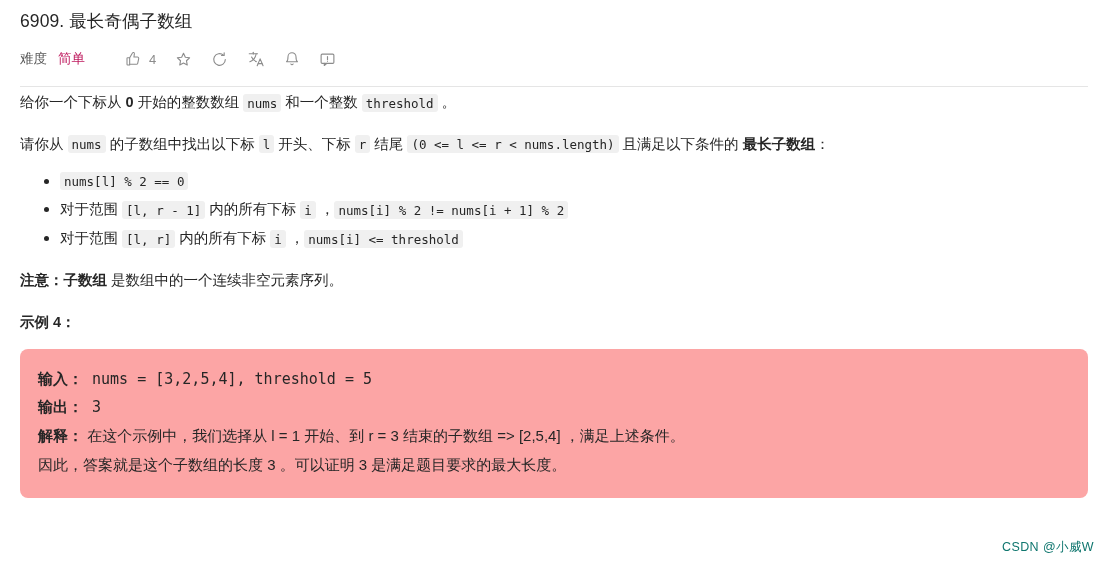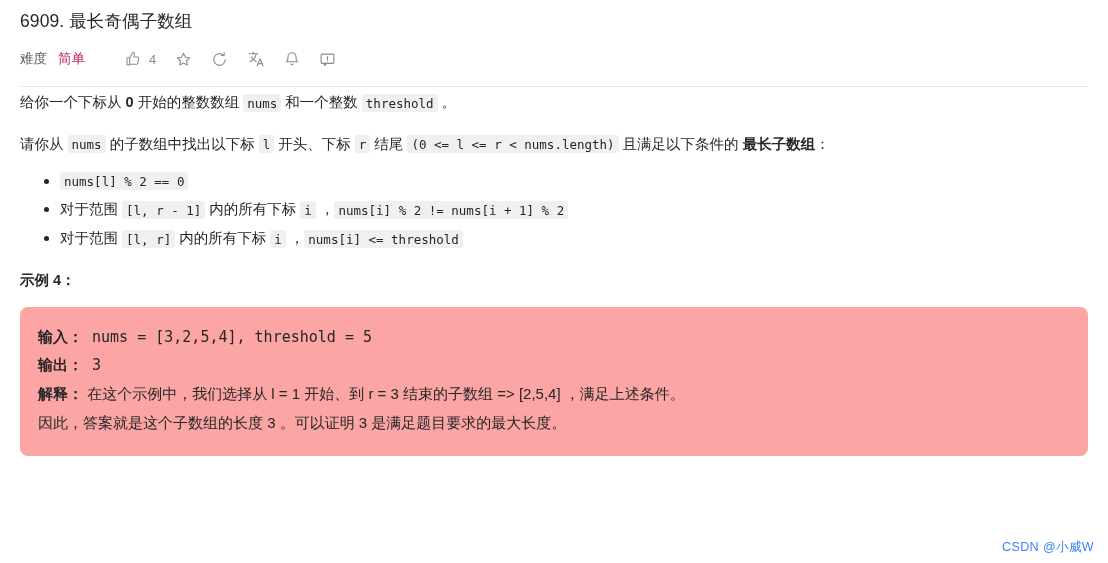--- a/index.html
+++ b/index.html
@@ -147,21 +147,21 @@
   pre.example-block b { font-weight: 700; }
   .cjk-txt {
     font-family: "Liberation Sans", "DejaVu Sans", sans-serif;
   }
 
   .watermark {
     position: absolute;
     right: 14px;
     bottom: 7px;
     font-size: 12.5px;
-    color: #3b82f6;
+    color: #0f766e;
     letter-spacing: 0.4px;
     user-select: none;
     margin-top: 44px;
   }
 </style>
 </head>
 <body>
 
 <div class="page">
 
@@ -246,20 +246,21 @@
 
     <p><span>请你从 </span><code class="inline">nums</code><span> 的子数组中找出以下标 </span><code class="inline">l</code><span> 开头、下标 </span><code class="inline">r</code><span> 结尾 </span><code class="inline">(0 &lt;= l &lt;= r &lt; nums.length)</code><span> 且满足以下条件的 </span><strong>最长子数组</strong><span>：</span></p>
 
     <ul class="conditions" id="conditions-list">
         <li><code class="inline">nums[l] % 2 == 0</code></li>
         <li><span>对于范围 </span><code class="inline">[l, r - 1]</code><span> 内的所有下标 </span><code class="inline">i</code><span> ，</span><code class="inline">nums[i] % 2 != nums[i + 1] % 2</code></li>
         <li><span>对于范围 </span><code class="inline">[l, r]</code><span> 内的所有下标 </span><code class="inline">i</code><span> ，</span><code class="inline">nums[i] &lt;= threshold</code></li>
       </ul>
 
 
+    <p><strong>注意：</strong><strong>子数组</strong><span> 是数组中的一个连续非空元素序列。</span></p>
 
     <p class="example-heading">示例 4：</p>
 
     <pre class="example-block"><b class="cjk-txt">输入：</b><span> nums = [3,2,5,4], threshold = 5</span>
 <b class="cjk-txt">输出：</b><span> 3</span>
 <b class="cjk-txt">解释：</b><span class="cjk-txt"> 在这个示例中，我们选择从 l = 1 开始、到 r = 3 结束的子数组 =&gt; [2,5,4] ，满足上述条件。</span>
 <span class="cjk-txt">因此，答案就是这个子数组的长度 3 。可以证明 3 是满足题目要求的最大长度。</span></pre>
 
   </div>
 

